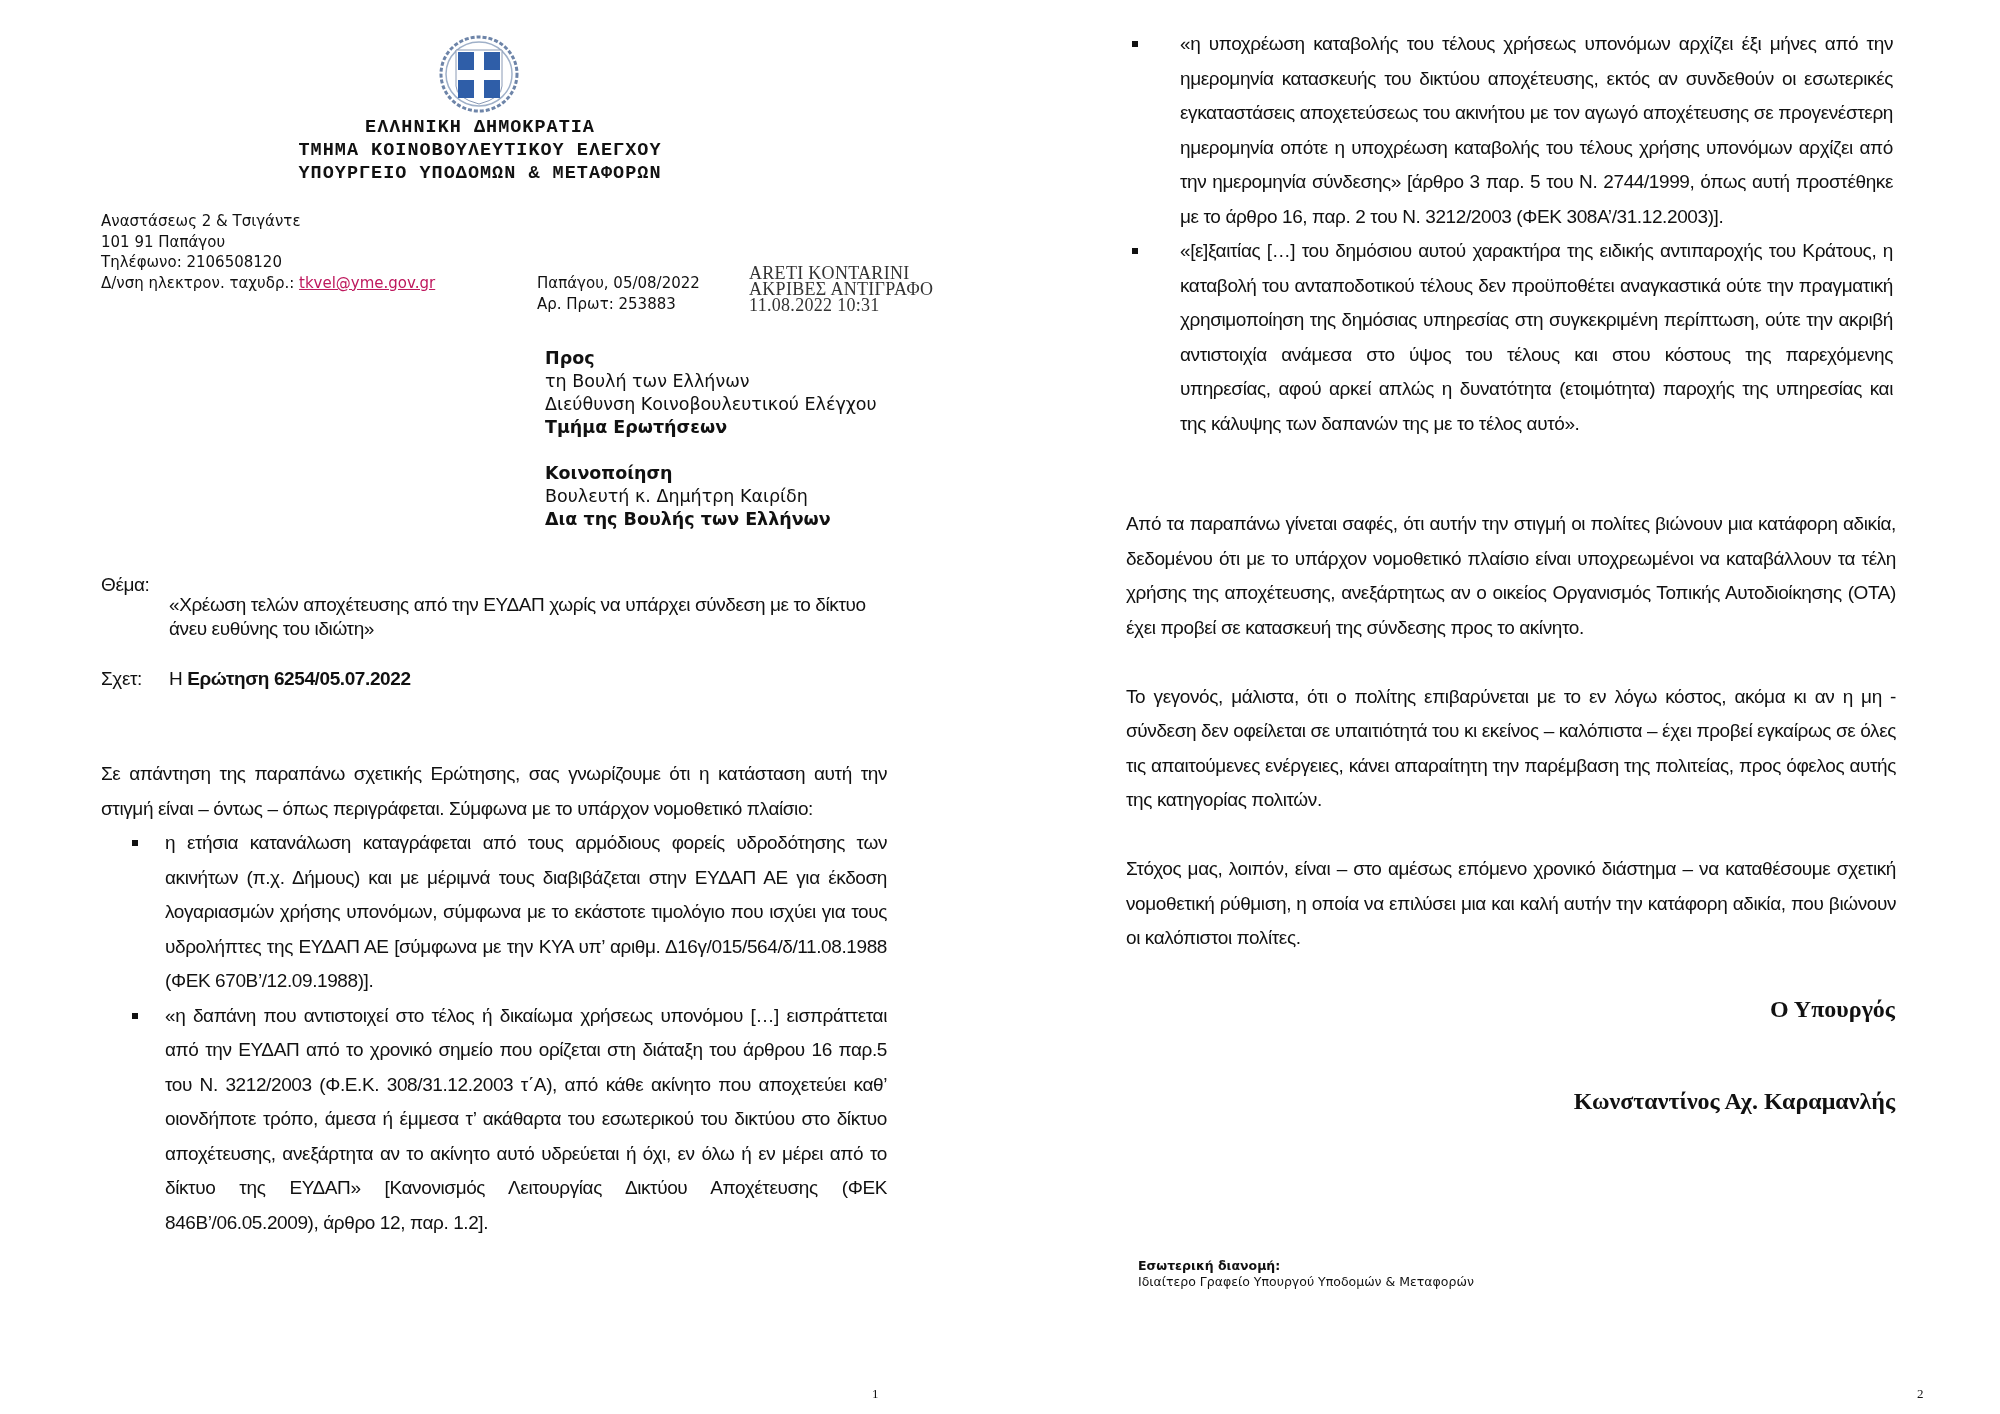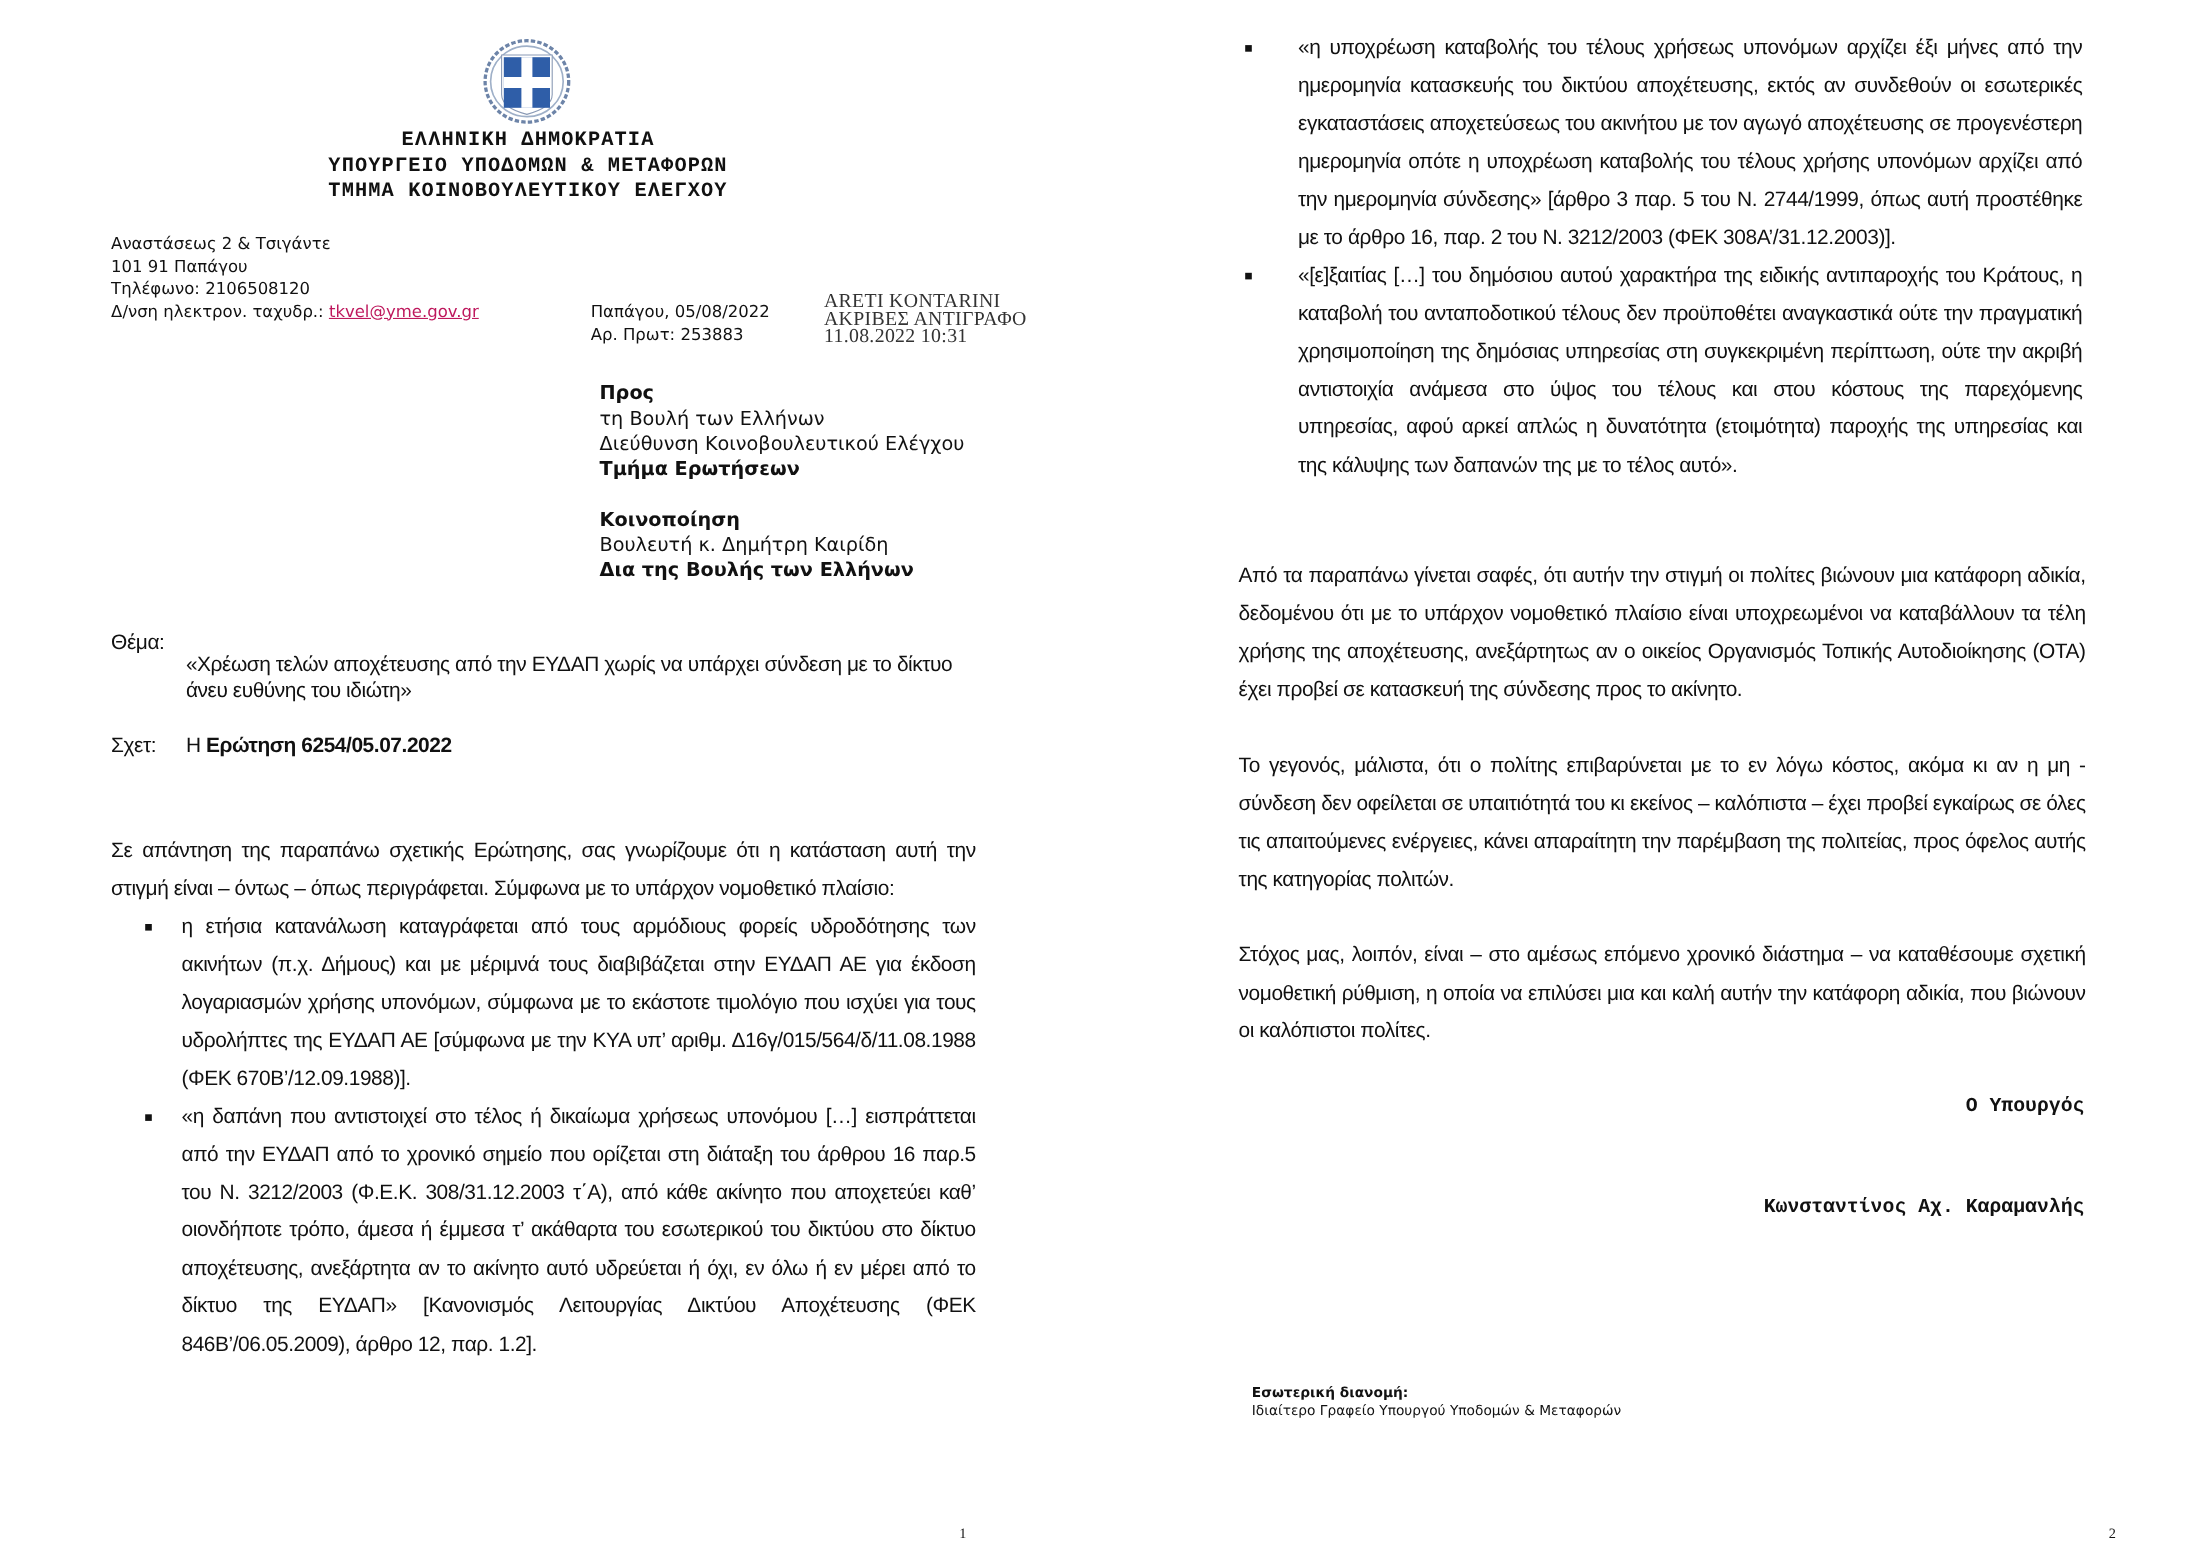--- a/index.html
+++ b/index.html
@@ -12,21 +12,21 @@
   .header-title { font-family:Liberation Mono, monospace; font-weight:bold; font-size:18.5px; text-align:center; letter-spacing:1px; line-height:23px; }
   .addr { font-family:"DejaVu Sans", sans-serif; font-size:15px; line-height:20.5px; }
   .addr a { color:#be185d; text-decoration:underline; }
   .serif { font-family:"Liberation Serif", serif; font-size:18px; line-height:16px; color:#333; letter-spacing:0.3px; }
   .recip { font-family:"DejaVu Sans", sans-serif; font-size:17.5px; line-height:23px; }
   .b { font-weight:bold; }
   ul.bullets { list-style:none; margin:0; padding:0; }
   ul.bullets li { position:relative; padding-left:64px; text-align:justify; }
   ul.bullets li .sq { position:absolute; left:3px; top:14px; width:6px; height:6px; background:#111; }
   p.jus { margin:0; text-align:justify; }
-  .sig { font-family:Liberation Mono, monospace; font-weight:bold; font-size:18px; }
+  .sig { font-family:Liberation Serif, serif; font-weight:bold; font-size:24px; }
   .dist { font-family:"DejaVu Sans", sans-serif; font-size:12.5px; line-height:16px; }
   .pnum { font-family:"Liberation Serif", serif; font-size:13px; }
 </style>
 </head>
 <body>
 
 <div class="page left">
 
   <div class="abs" style="left:436px; top:34px; width:86px; height:80px;">
     <svg width="86" height="80" viewBox="0 0 86 80">
@@ -34,22 +34,22 @@
       <ellipse cx="43" cy="40" rx="33" ry="32" fill="none" stroke="#9fb0c8" stroke-width="1.5"></ellipse>
       <path d="M20 16 H66 V52 Q66 64 43 70 Q20 64 20 52 Z" fill="#ffffff" stroke="#8a9ab5" stroke-width="1"></path>
       <rect x="22" y="18" width="42" height="46" fill="#2f5ea8"></rect>
       <rect x="38" y="18" width="10" height="46" fill="#ffffff"></rect>
       <rect x="22" y="36" width="42" height="10" fill="#ffffff"></rect>
     </svg>
   </div>
 
   <div class="abs header-title" style="left:200px; top:116px; width:560px;">
     <div>ΕΛΛΗΝΙΚΗ ΔΗΜΟΚΡΑΤΙΑ</div>
+    <div>ΤΜΗΜΑ ΚΟΙΝΟΒΟΥΛΕΥΤΙΚΟΥ ΕΛΕΓΧΟΥ</div>
     <div>ΥΠΟΥΡΓΕΙΟ ΥΠΟΔΟΜΩΝ &amp; ΜΕΤΑΦΟΡΩΝ</div>
-    <div>ΤΜΗΜΑ ΚΟΙΝΟΒΟΥΛΕΥΤΙΚΟΥ ΕΛΕΓΧΟΥ</div>
   </div>
 
   <div class="abs addr" style="left:101px; top:211px; width:460px;">
     <div>Αναστάσεως 2 &amp; Τσιγάντε</div>
     <div>101 91 Παπάγου</div>
     <div>Τηλέφωνο: 2106508120</div>
     <div><span>Δ/νση ηλεκτρον. ταχυδρ.: </span><a>tkvel@yme.gov.gr</a></div>
   </div>
 
   <div class="abs addr" style="left:537px; top:273px; width:200px;">

